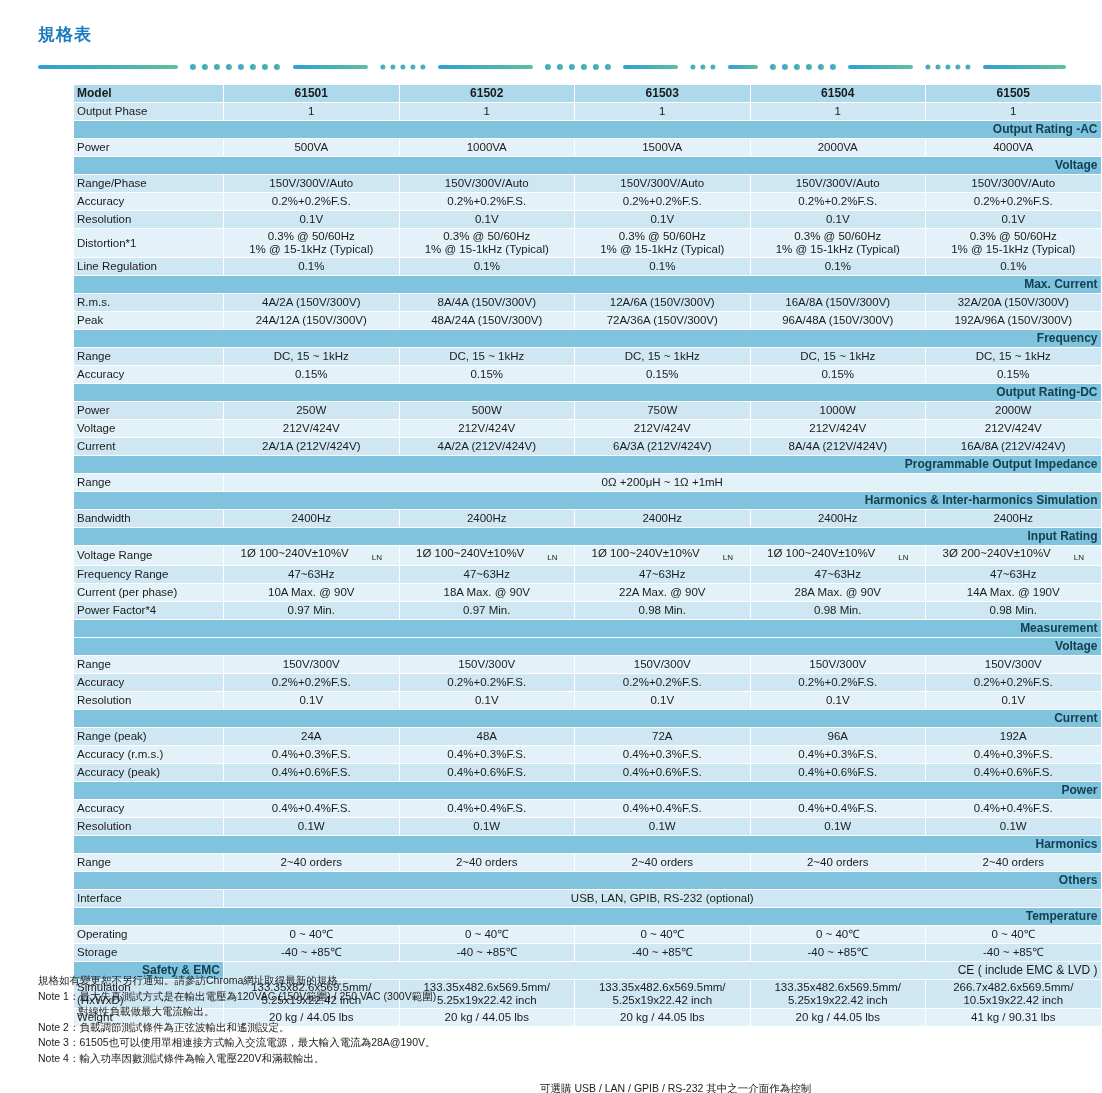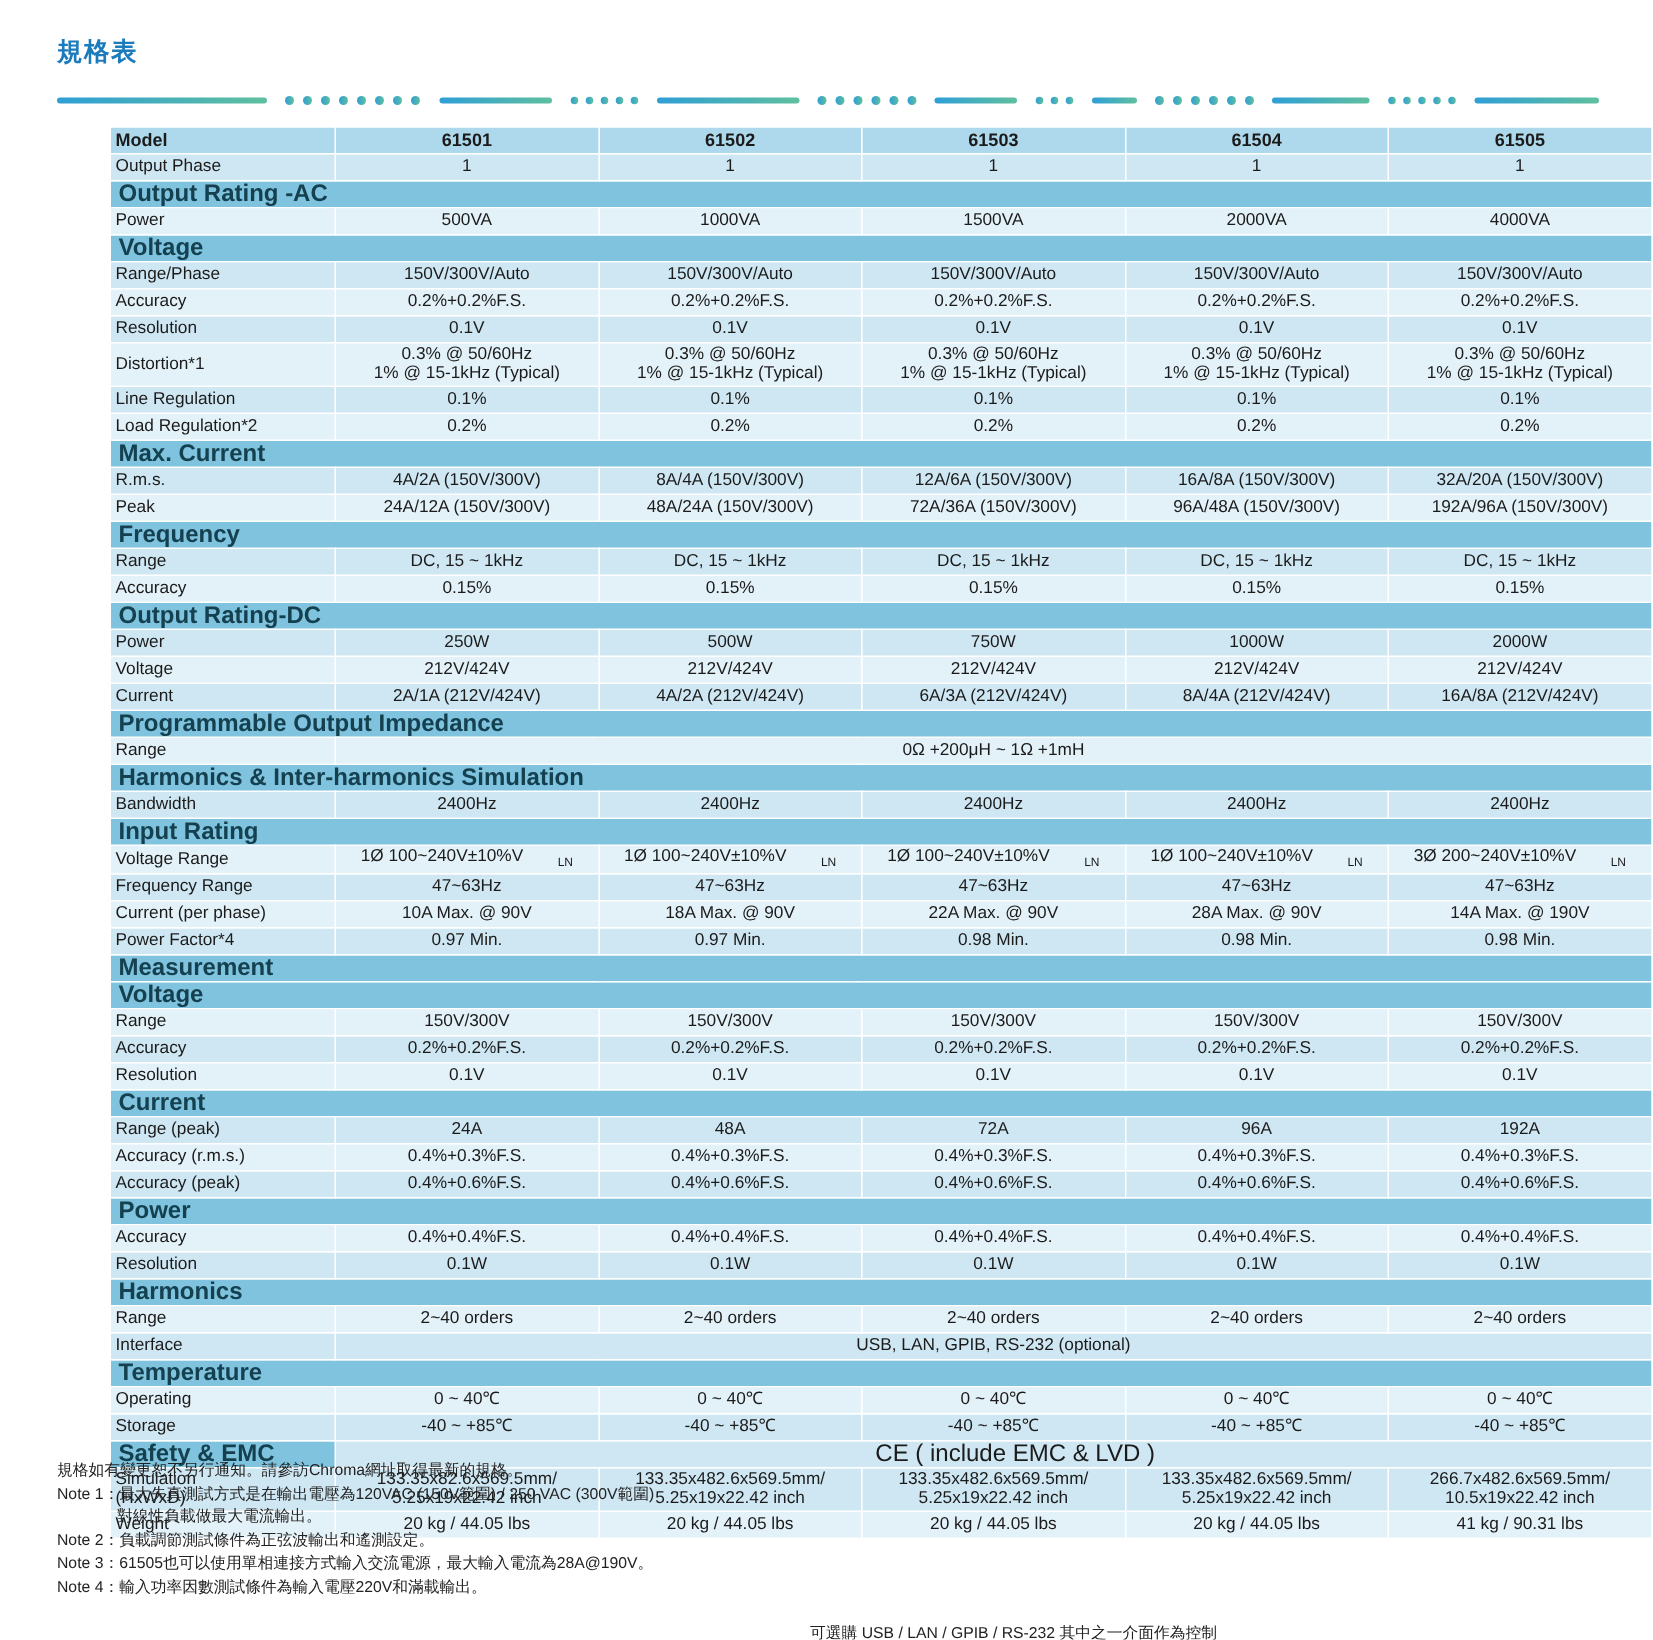--- a/index.html
+++ b/index.html
@@ -59,22 +59,23 @@
     vertical-align: middle;
   }
   .col-label { width: 150px; }
   .col-val { width: 175.5px; }
 
   
   tr.band td {          
     background: #7fc3de;
     color: #14404f;
     font-weight: bold;
-    font-size: 16px;
+    font-size: 12px;
     padding-left: 5px;
+    text-align: right;
   }
   tr.row-a td { background: #cfe7f3; }
   tr.row-b td { background: #e3f1f8; }
   tr.head td {
     background: #aed9ec;
     font-weight: bold;
     font-size: 12px;
   }
   td.lbl {
     text-align: left;
@@ -262,28 +263,20 @@
             </td>
           </tr>
           <tr class="row-a">
             <td class="lbl">Line Regulation</td>
             <td class="val">0.1%</td>
             <td class="val">0.1%</td>
             <td class="val">0.1%</td>
             <td class="val">0.1%</td>
             <td class="val">0.1%</td>
           </tr>
-          <tr class="row-b">
-            <td class="lbl">Load Regulation*2</td>
-            <td class="val">0.2%</td>
-            <td class="val">0.2%</td>
-            <td class="val">0.2%</td>
-            <td class="val">0.2%</td>
-            <td class="val">0.2%</td>
-          </tr>
           <tr class="band">
             <td colspan="6">Max. Current</td>
           </tr>
           <tr class="row-a">
             <td class="lbl">R.m.s.</td>
             <td class="val">4A/2A (150V/300V)</td>
             <td class="val">8A/4A (150V/300V)</td>
             <td class="val">12A/6A (150V/300V)</td>
             <td class="val">16A/8A (150V/300V)</td>
             <td class="val">32A/20A (150V/300V)</td>
@@ -474,20 +467,23 @@
           <tr class="band">
             <td colspan="6">Harmonics</td>
           </tr>
           <tr class="row-b">
             <td class="lbl">Range</td>
             <td class="val">2~40 orders</td>
             <td class="val">2~40 orders</td>
             <td class="val">2~40 orders</td>
             <td class="val">2~40 orders</td>
             <td class="val">2~40 orders</td>
+          </tr>
+          <tr class="band">
+            <td colspan="6">Others</td>
           </tr>
           <tr class="row-a">
             <td class="lbl">Interface</td>
             <td colspan="5" class="span">USB, LAN, GPIB, RS-232 (optional)</td>
           </tr>
           <tr class="band">
             <td colspan="6">Temperature</td>
           </tr>
           <tr class="row-b">
             <td class="lbl">Operating</td>

